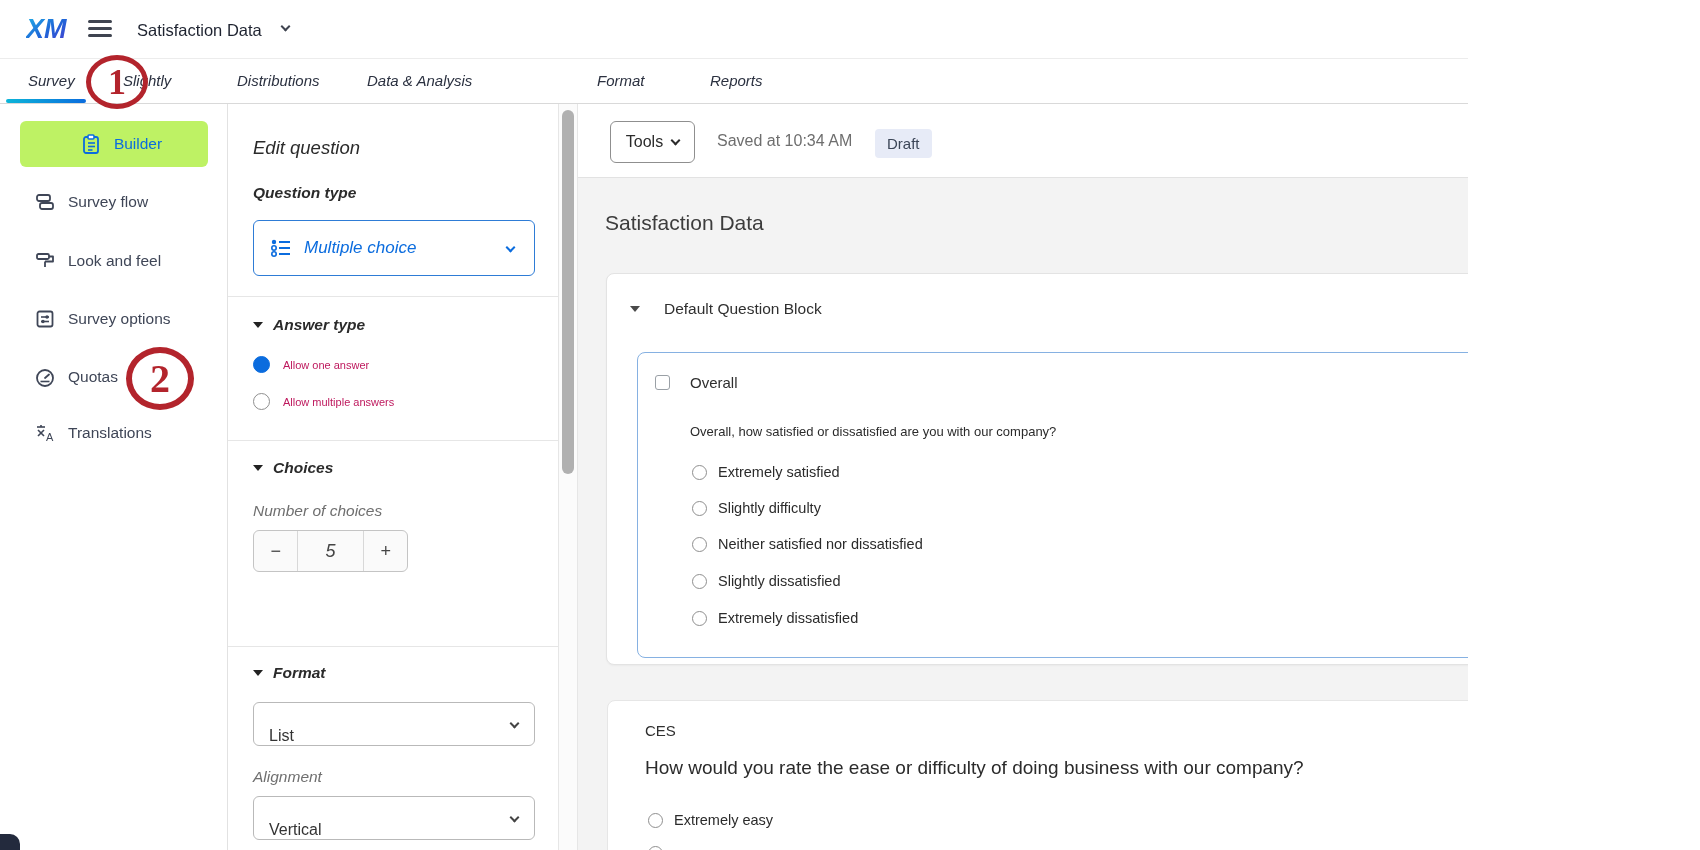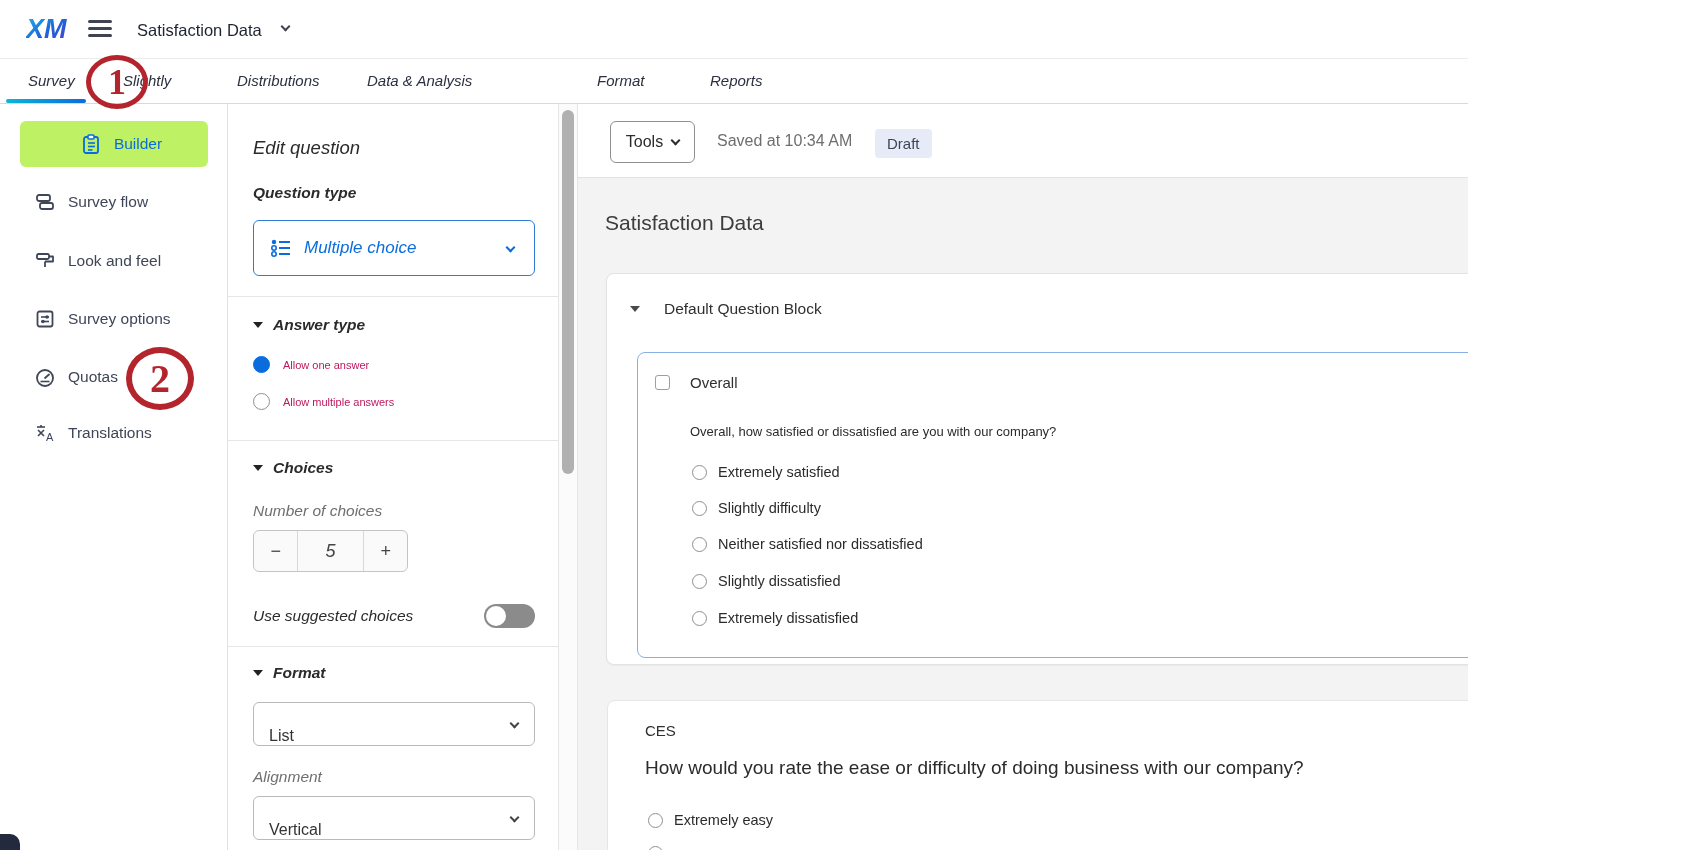--- a/index.html
+++ b/index.html
@@ -263,26 +263,20 @@
     <div class="ep abs sec-head" style="top:355px">
       <span class="tri"></span>
       <span class="ep-bold">Choices</span>
     </div>
     <div class="ep abs ep-gray" style="top:398px">Number of choices</div>
     <div id="stepper" class="ep abs">
       <div id="step-minus">−</div>
       <div id="step-value">5</div>
       <div id="step-plus">+</div>
     </div>
-    <div id="suggest-row" class="ep abs">
-      <span>Use suggested choices</span>
-      <span id="toggle">
-          <span class="knob"></span>
-        </span>
-    </div>
     <div class="ep-divider" style="top:542px"></div>
 
     <div class="ep abs sec-head" style="top:560px">
       <span class="tri"></span>
       <span class="ep-bold">Format</span>
     </div>
     <div class="ep-select" style="top:598px">
       <span class="txt">List</span>
       <span class="chev"></span>
     </div>

